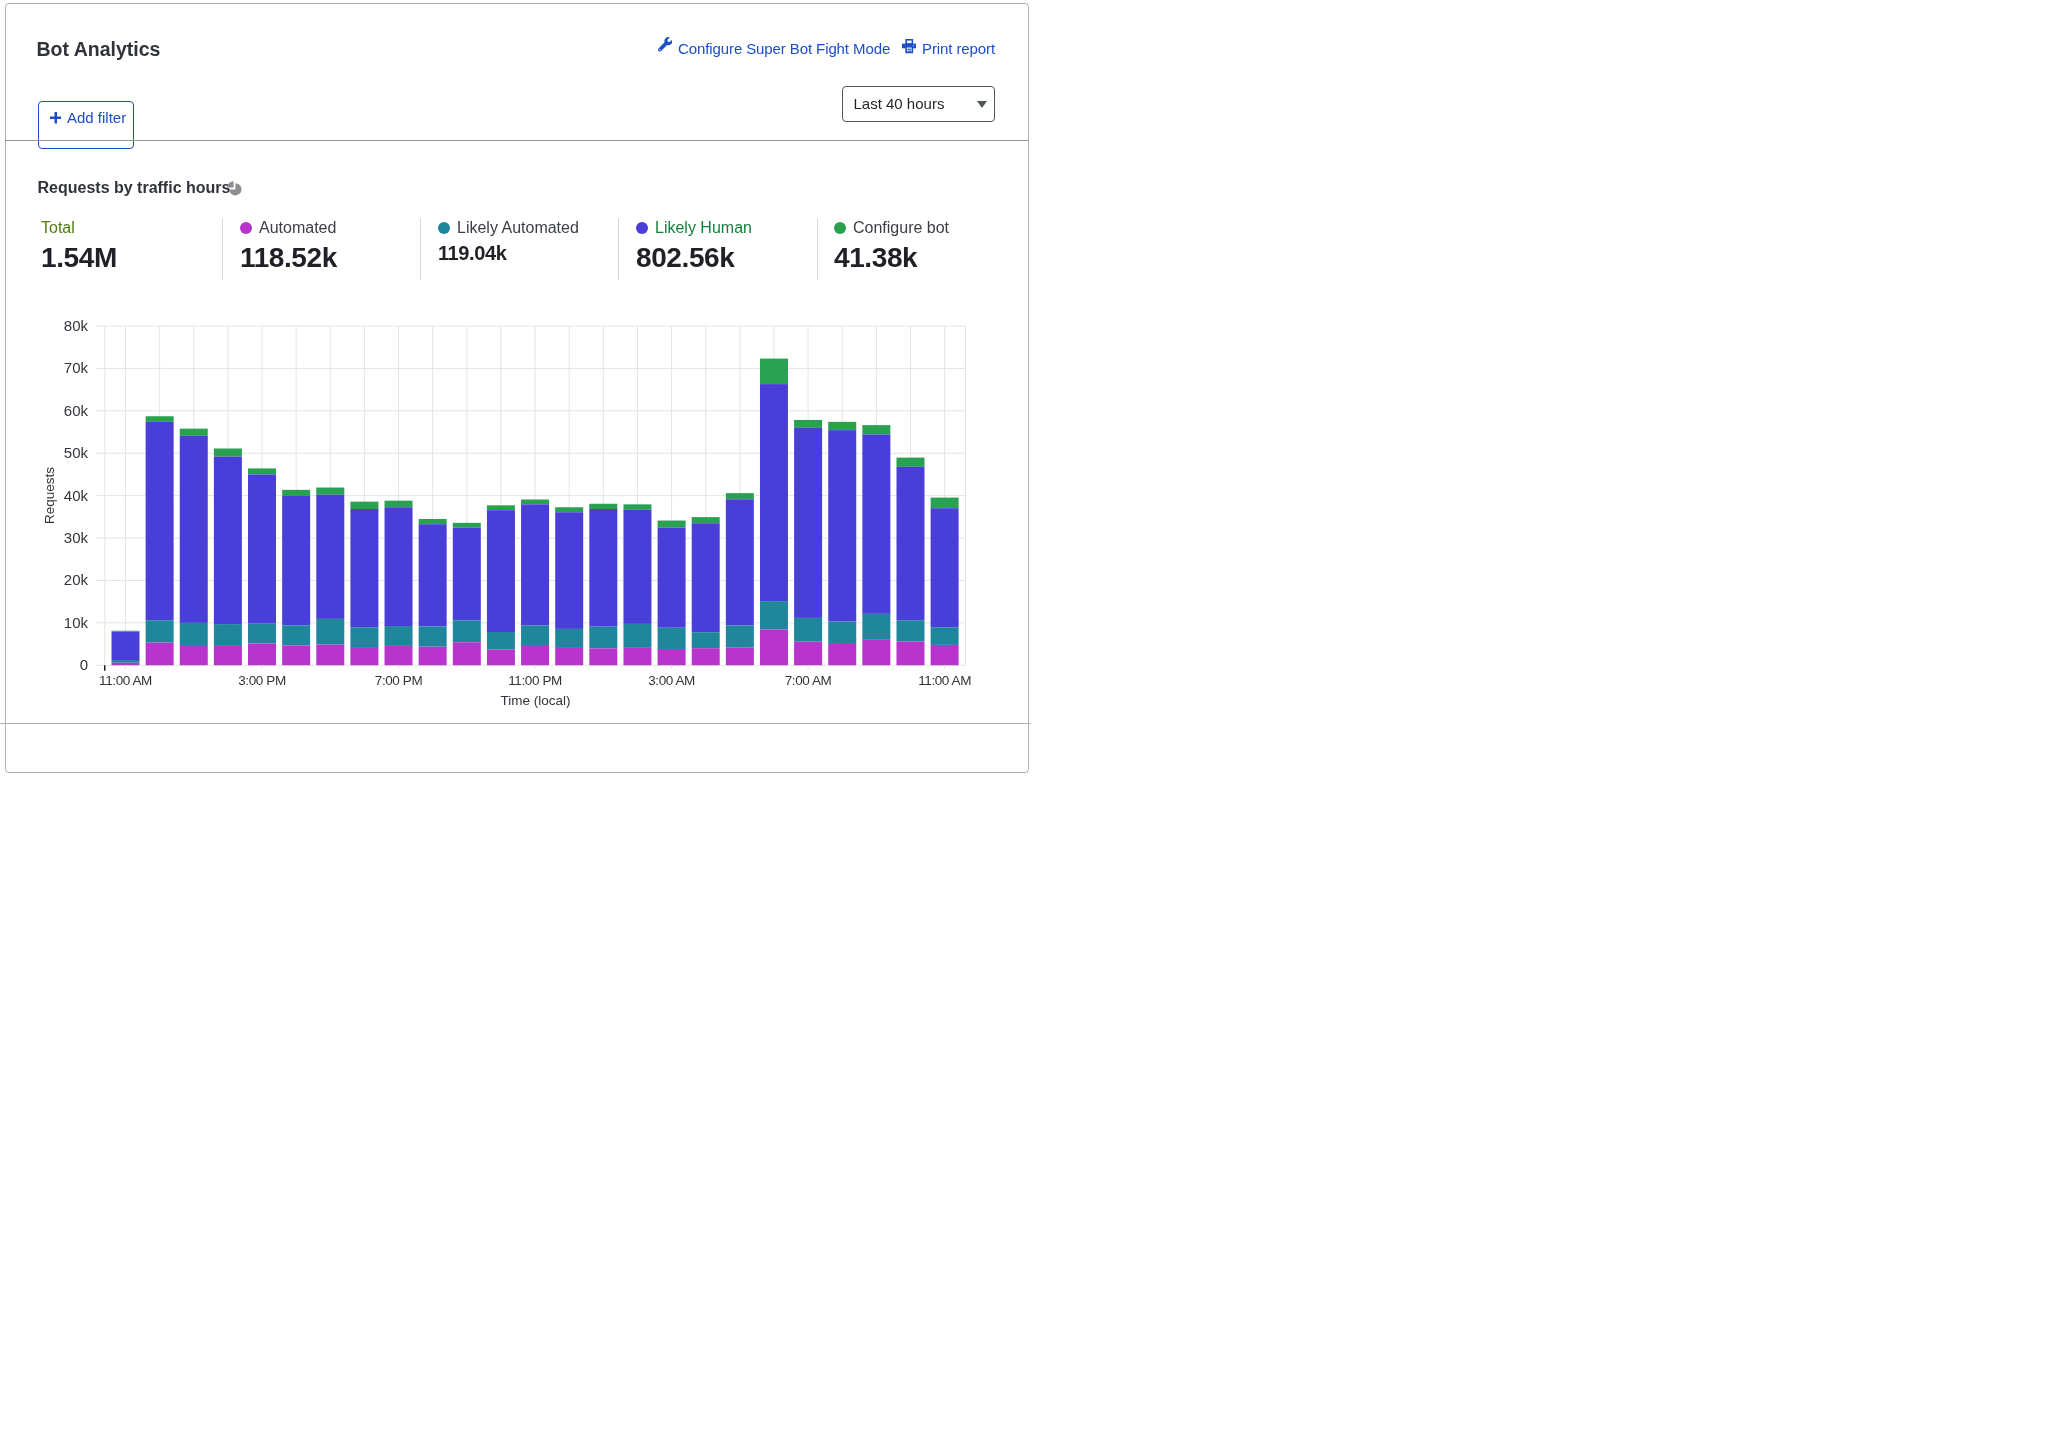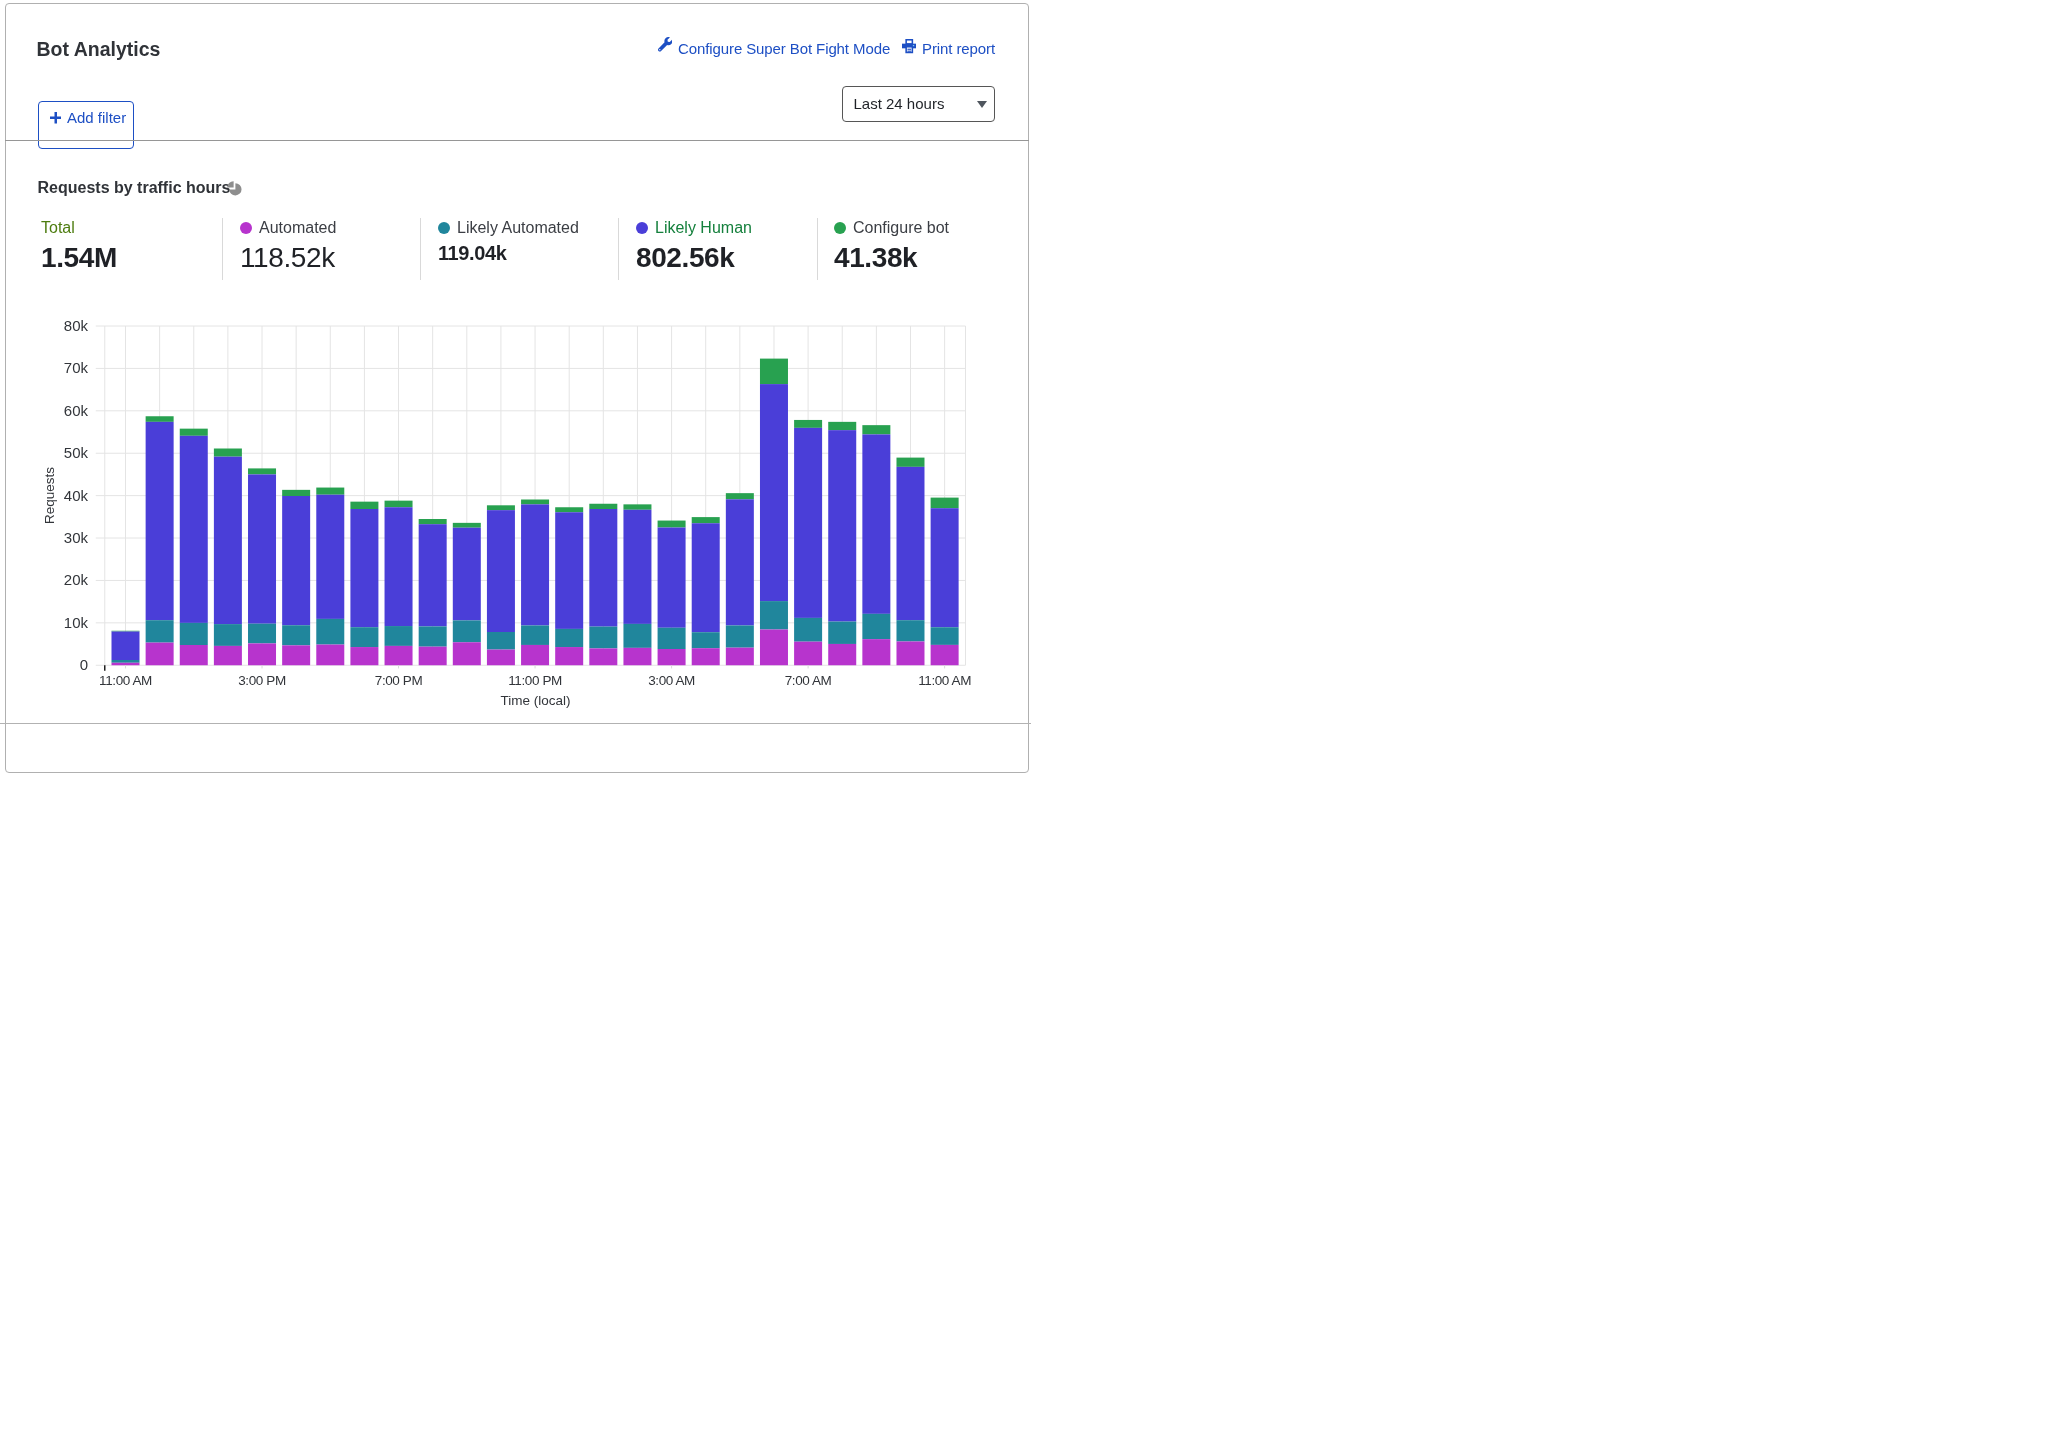--- a/index.html
+++ b/index.html
@@ -32,21 +32,21 @@
 
 <div class="abs" style="left:38px;top:89px;width:95.5px;height:48px;border:1px solid #1d4fc4;border-radius:4px;margin-top:12px;">
   <svg class="abs" style="left:10.5px;top:10.25px;" width="11.5" height="11.5" viewBox="0 0 23 23">
       <rect x="0" y="9" width="23" height="5" fill="#1d4fc4"></rect>
       <rect x="9" y="0" width="5" height="23" fill="#1d4fc4"></rect>
     </svg>
   <span class="abs" style="left:28px;top:7px;color:#1d4fc4;font-size:15px;">Add filter</span>
 </div>
 
 <div class="abs" style="left:841.5px;top:85.5px;width:153px;height:36px;border:1px solid #565656;border-radius:4px;">
-  <span class="abs" style="left:11px;top:8.5px;color:#1f2227;font-size:15px;">Last 24 hours</span>
+  <span class="abs" style="left:11px;top:8.5px;color:#1f2227;font-size:15px;">Last 40 hours</span>
   <span class="abs" style="left:134px;top:14.5px;width:0;height:0;border-left:5.5px solid transparent;border-right:5.5px solid transparent;border-top:7px solid #4f565e;"></span>
 </div>
 
 <div class="abs" style="left:4.5px;top:140px;width:1024px;height:1px;background:#969696;"></div>
 
 <div class="abs" style="left:37.5px;top:179px;font-size:16px;font-weight:700;color:#303338;">Requests by traffic hours</div>
 <svg width="15" height="15" viewBox="0 0 30 30" style="position:absolute;left:227;top:180.5">
     <path d="M16.8 4.3 A12.3 12.3 0 1 1 4.5 16.8 L16.8 16.8 Z" fill="#8e8e8e"></path>
     <path d="M13.2 0.6 A12.3 12.3 0 0 0 0.6 13.2 L13.2 13.2 Z" fill="#8e8e8e"></path>
   </svg>
@@ -54,21 +54,21 @@
 <div class="abs" style="left:222px;top:217.5px;width:1px;height:62.5px;background:#d9d9d9;"></div>
 <div class="abs" style="left:420px;top:217.5px;width:1px;height:62.5px;background:#d9d9d9;"></div>
 <div class="abs" style="left:618px;top:217.5px;width:1px;height:62.5px;background:#d9d9d9;"></div>
 <div class="abs" style="left:816.5px;top:217.5px;width:1px;height:62.5px;background:#d9d9d9;"></div>
 
 <div class="abs" style="left:41px;top:219px;font-size:16px;color:#4d7c0f;">Total</div>
 <div class="abs" style="left:41px;top:241.5px;font-size:28px;letter-spacing:-0.4px;font-weight:700;color:#1f2126;">1.54M</div>
 
 <span class="abs" style="left:240px;top:222px;width:12px;height:12px;border-radius:50%;background:#b734cd;"></span>
 <div class="abs" style="left:259px;top:219px;font-size:16px;color:#3b3e44;">Automated</div>
-<div class="abs" style="left:240px;top:241.5px;font-size:28px;letter-spacing:-0.4px;font-weight:400;color:#1f2126;text-align:right;">118.52k</div>
+<div class="abs" style="left:240px;top:241.5px;font-size:28px;letter-spacing:-0.4px;font-weight:700;color:#1f2126;text-align:right;">118.52k</div>
 
 <span class="abs" style="left:438px;top:222px;width:12px;height:12px;border-radius:50%;background:#20869c;"></span>
 <div class="abs" style="left:457px;top:219px;font-size:16px;color:#3b3e44;">Likely Automated</div>
 <div class="abs" style="left:438px;top:241.5px;font-size:20px;letter-spacing:-0.4px;font-weight:700;color:#1f2126;">119.04k</div>
 
 <span class="abs" style="left:636px;top:222px;width:12px;height:12px;border-radius:50%;background:#4a3ed8;"></span>
 <div class="abs" style="left:655px;top:219px;font-size:16px;color:#15803d;">Likely Human</div>
 <div class="abs" style="left:636px;top:241.5px;font-size:28px;letter-spacing:-0.4px;font-weight:700;color:#1f2126;">802.56k</div>
 
 <span class="abs" style="left:834px;top:222px;width:12px;height:12px;border-radius:50%;background:#28a150;"></span>

